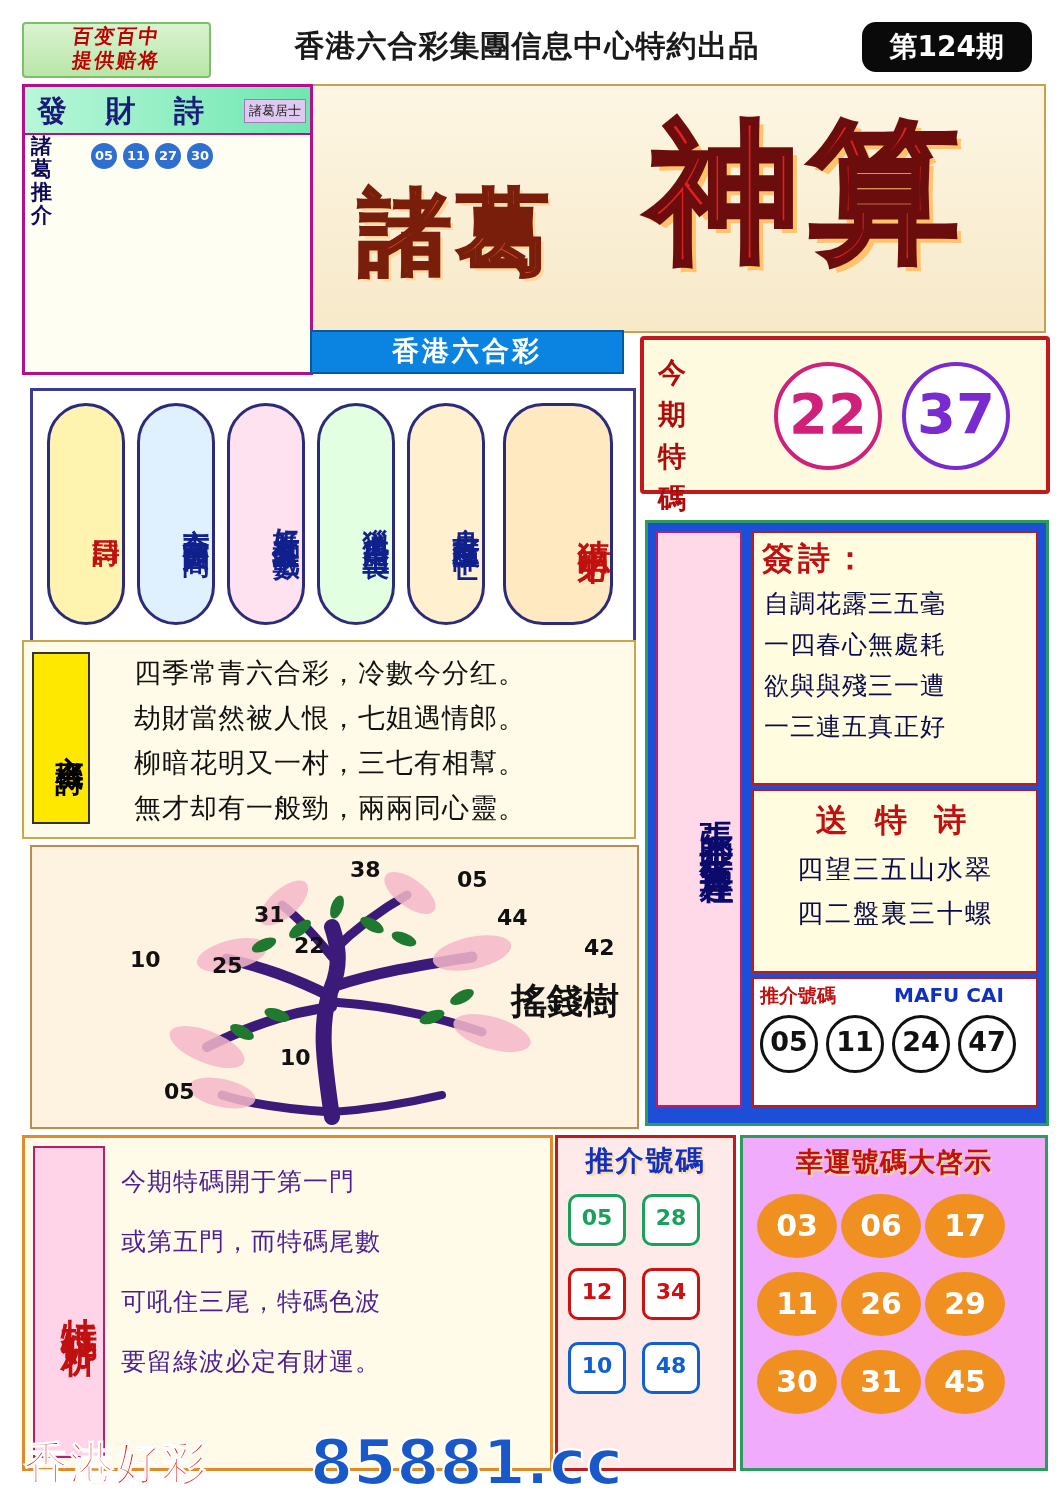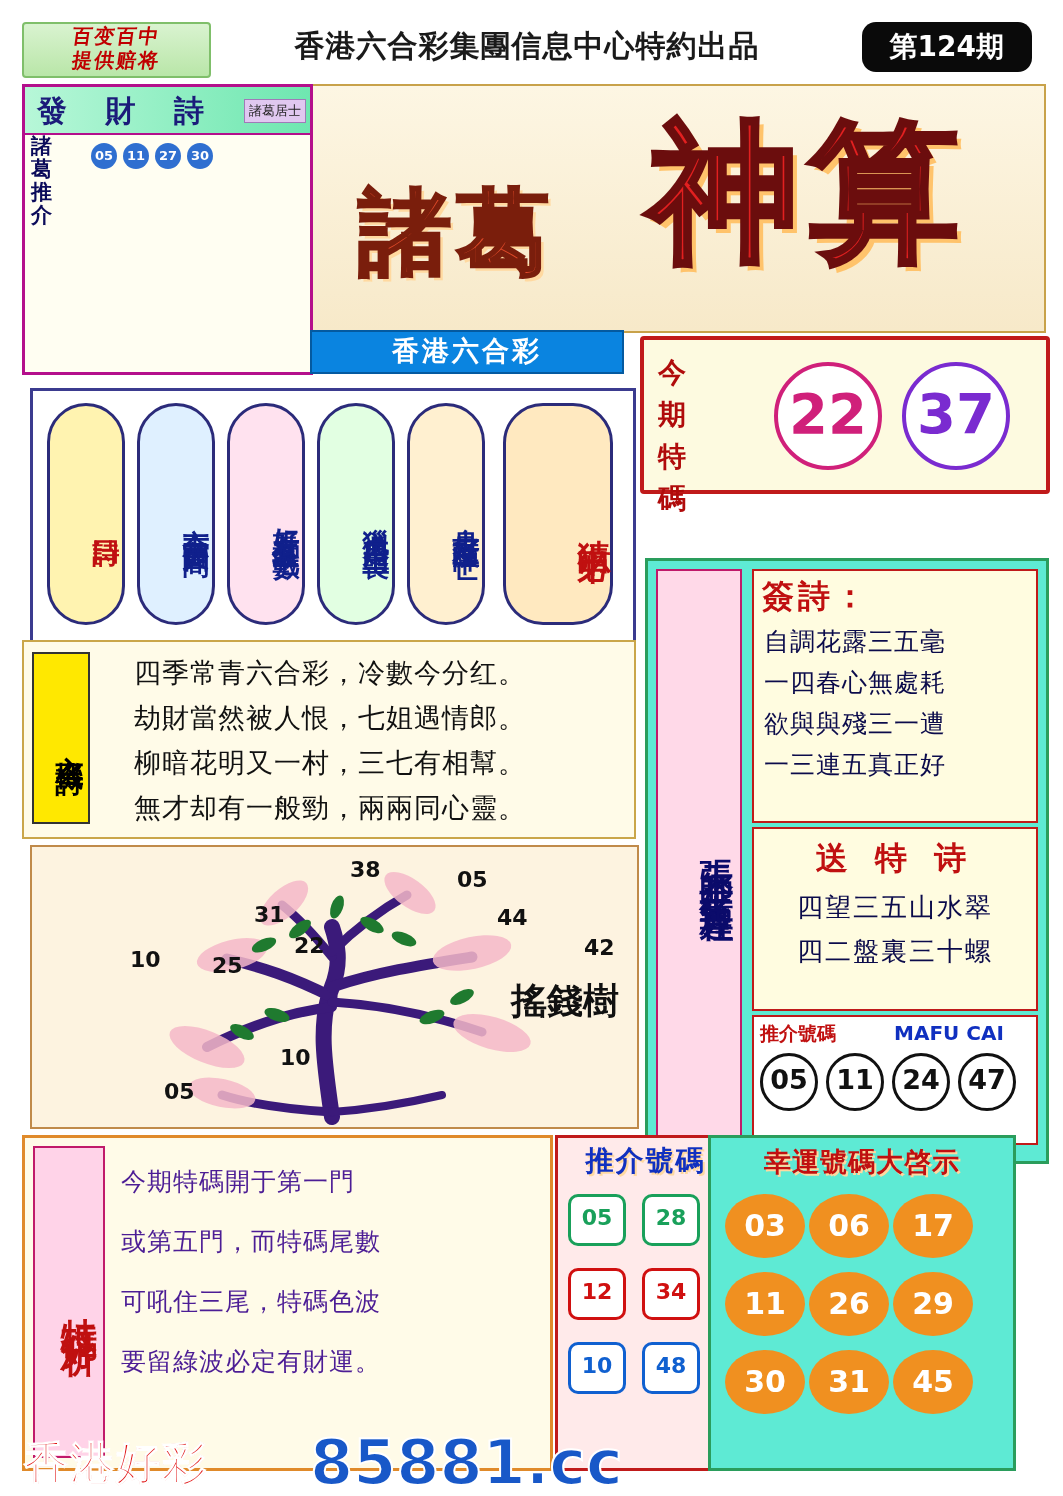--- a/index.html
+++ b/index.html
@@ -83,21 +83,21 @@
   .xuanlines{position:absolute;left:110px;top:8px;width:495px;}
   .xuanlines div{font-size:27px;color:#111;line-height:45px;letter-spacing:1px;font-family:"DejaVu Serif","Liberation Serif",serif;}
 
   
   .treebox{position:absolute;left:30px;top:845px;width:605px;height:280px;background:#fdf3e0;border:2px solid #c08a4a;}
   .treebox .num{position:absolute;font-size:22px;font-weight:bold;color:#111;}
   .treebox .yqs{position:absolute;right:18px;top:130px;font-size:36px;font-weight:bold;color:#111;
        line-height:46px;text-align:center;font-family:"DejaVu Serif","Liberation Serif",serif;}
 
   
-  .rightcol{position:absolute;left:645px;top:520px;width:398px;height:600px;border:3px solid #2a9d5c;background:#5eead4;margin-top:38px;}
+  .rightcol{position:absolute;left:645px;top:520px;width:398px;height:600px;border:3px solid #2a9d5c;background:#1d4ed8;}
   .zhangtian{position:absolute;left:8px;top:8px;width:86px;height:576px;background:#ffd9e8;border:2px solid #c01a6a;
       font-size:34px;font-weight:bold;color:#0b0b6b;text-align:center;padding-top:10px;box-sizing:border-box;
       writing-mode:vertical-rl;text-orientation:upright;letter-spacing:6px;}
   .qianshi{position:absolute;left:104px;top:8px;width:282px;height:250px;background:#fffce0;border:2px solid #c01a1a;}
   .qianshi h4{margin:0;padding:4px 0 2px 8px;font-size:32px;color:#c01010;letter-spacing:4px;}
   .qianshi div.l{font-size:25px;color:#0b0b4b;line-height:41px;padding-left:10px;letter-spacing:1px;
        font-family:"DejaVu Serif","Liberation Serif",serif;}
   .songte{position:absolute;left:104px;top:266px;width:282px;height:180px;background:#fffce0;border:2px solid #c01a1a;}
   .songte h4{margin:0;padding:8px 0 4px 0;text-align:center;font-size:32px;color:#c01010;letter-spacing:8px;}
   .songte div.l{font-size:26px;color:#0b0b4b;line-height:44px;text-align:center;letter-spacing:2px;
@@ -122,21 +122,21 @@
   .recbox .hdr{text-align:center;font-size:28px;font-weight:bold;color:#1030c0;letter-spacing:2px;padding-top:4px;
        text-shadow:2px 2px 0 #ffd9a0;}
   .recrow{position:absolute;left:10px;display:flex;gap:16px;}
   .recrow i{display:block;width:52px;height:46px;border:3px solid #111;background:#fff;font-style:normal;
        text-align:center;line-height:42px;font-size:22px;font-weight:bold;border-radius:10px;}
   .r0{top:56px;} .r1{top:130px;} .r2{top:204px;}
   .r0 i{border-color:#19a05a;color:#19a05a;}
   .r1 i{border-color:#d01010;color:#d01010;}
   .r2 i{border-color:#1060d0;color:#1060d0;}
 
-  .luckybox{position:absolute;left:708px;top:1135px;width:302px;height:330px;background:#5eead4;border:3px solid #2a9d5c;}
+  .luckybox{position:absolute;left:740px;top:1135px;width:302px;height:330px;background:#f0abfc;border:3px solid #2a9d5c;}
   .luckybox .hdr{text-align:center;font-size:27px;font-weight:bold;color:#c01010;letter-spacing:1px;padding-top:6px;
       text-shadow:2px 2px 0 #ffd9a0;}
   .luckygrid{position:absolute;left:14px;top:56px;display:grid;grid-template-columns:repeat(3,84px);
       grid-template-rows:repeat(3,78px);gap:0;}
   .luckygrid i{display:block;width:80px;height:64px;border-radius:50%;background:#f09020;color:#fff;
       font-style:normal;text-align:center;line-height:64px;font-size:30px;font-weight:bold;}
 
   
   .wm{position:absolute;left:10px;top:1430px;width:1043px;height:60px;}
   .wm .cn{position:absolute;left:14px;top:4px;font-size:44px;font-weight:bold;color:#e01010;

